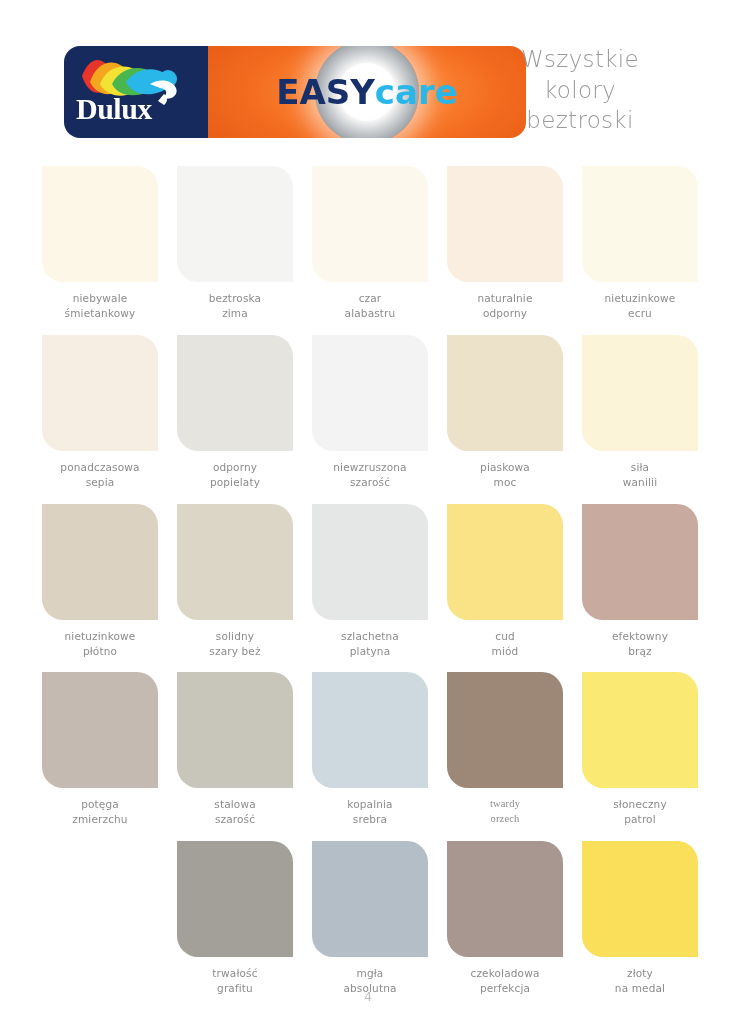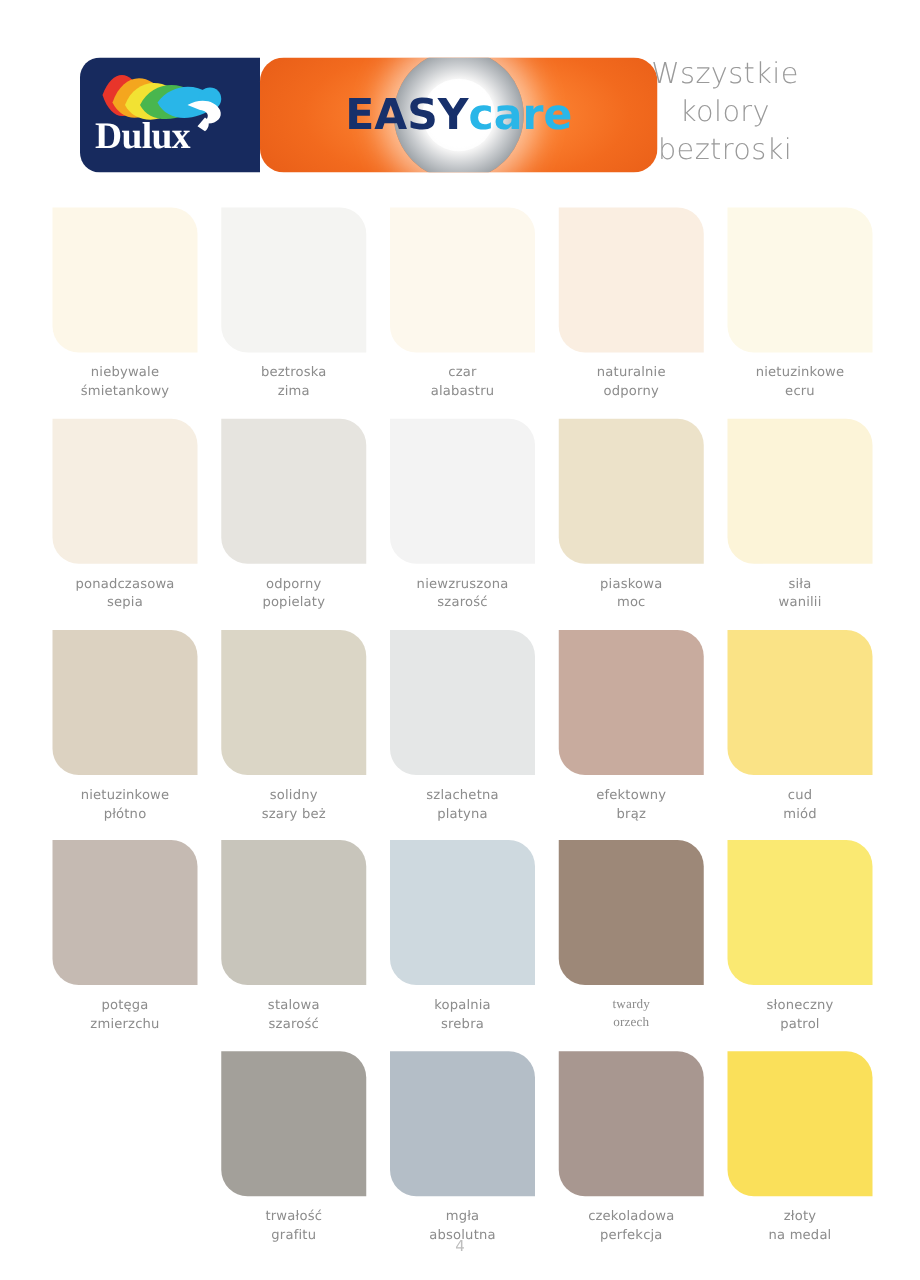--- a/index.html
+++ b/index.html
@@ -40,21 +40,20 @@
     background: #172a5e;
     position: relative;
     flex: none;
   }
   .brand-right {
     flex: 1;
     height: 100%;
     background: radial-gradient(ellipse 62% 96% at 52% 50%, #ff9a4a 0%, #fb8030 34%, #f26a1e 66%, #e85d17 100%);
     position: relative;
     overflow: hidden;
-    border-radius: 19px;
   }
 
   
   .swoosh {
     position: absolute;
     left: 14px;
     top: 8px;
     width: 116px;
     height: 52px;
   }
@@ -301,31 +300,31 @@
       </div>
     </div>
     <div class="cell">
       <div class="swatch" style="background-color: rgb(229, 231, 231);"></div>
       <div class="swatch-label" style="color: rgb(140, 140, 140);">
         <span class="ln">szlachetna</span>
         <span class="ln">platyna</span>
       </div>
     </div>
     <div class="cell">
+      <div class="swatch" style="background-color: rgb(250, 227, 134);"></div>
+      <div class="swatch-label" style="color: rgb(140, 140, 140);">
+        <span class="ln">cud</span>
+        <span class="ln">miód</span>
+      </div>
+    </div>
+    <div class="cell">
       <div class="swatch" style="background-color: rgb(200, 171, 158);"></div>
       <div class="swatch-label" style="color: rgb(140, 140, 140);">
         <span class="ln">efektowny</span>
         <span class="ln">brąz</span>
-      </div>
-    </div>
-    <div class="cell">
-      <div class="swatch" style="background-color: rgb(250, 227, 134);"></div>
-      <div class="swatch-label" style="color: rgb(140, 140, 140);">
-        <span class="ln">cud</span>
-        <span class="ln">miód</span>
       </div>
     </div>
   </div>
 
   <div class="row">
     <div class="cell">
       <div class="swatch" style="background-color: rgb(197, 186, 178);"></div>
       <div class="swatch-label" style="color: rgb(140, 140, 140);">
         <span class="ln">potęga</span>
         <span class="ln">zmierzchu</span>

